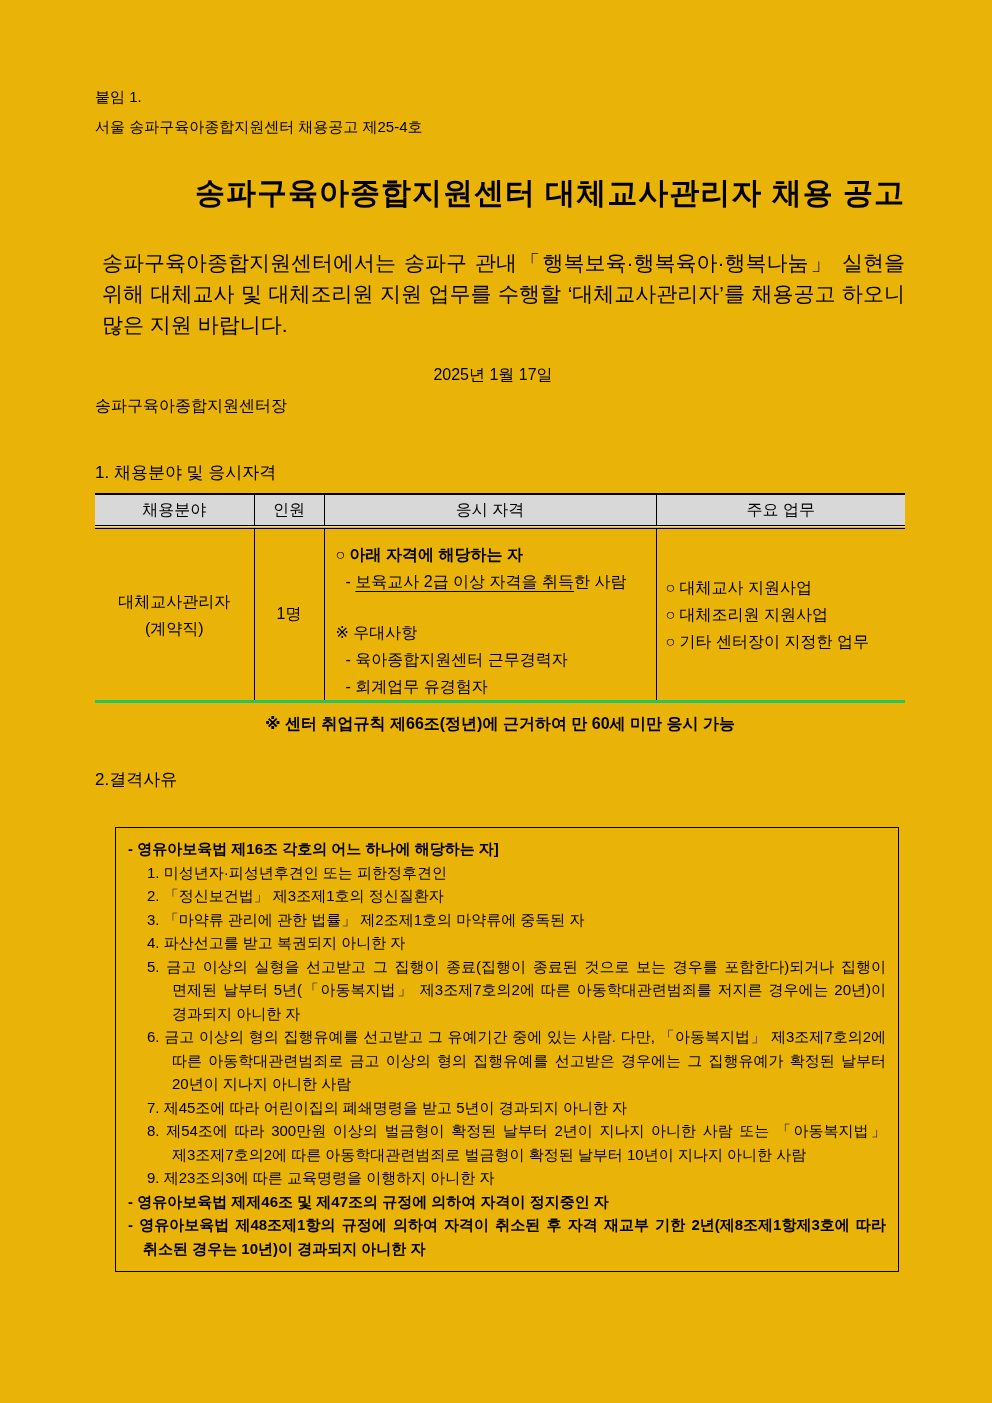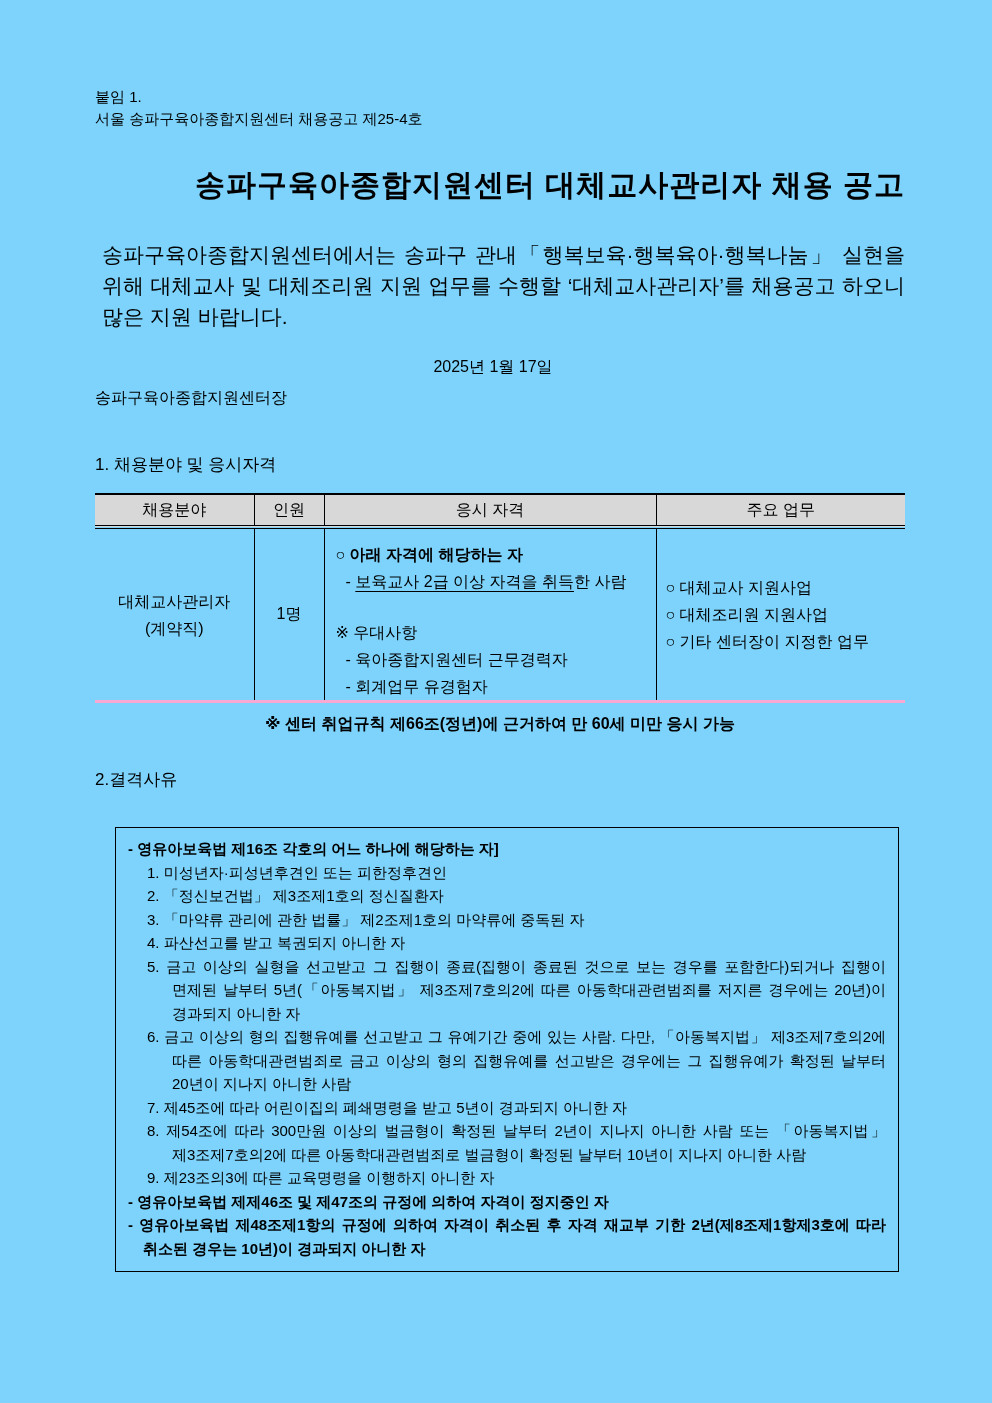--- a/index.html
+++ b/index.html
@@ -7,49 +7,49 @@
   body {
     width:992px; height:1403px;
     font-family:"Liberation Sans","DejaVu Sans",sans-serif;
     color:#000;
   }
   .page {
     position:relative;
     width:992px; height:1403px;
     padding:86px 87px 0 95px;
     overflow:hidden;
-    background:#7dd3fc;
+    background:#eab308;
   }
   .meta-line { font-size:15px; line-height:22px; }
-  .notice-no { margin-top:0; }
+  .notice-no { margin-top:8px; }
   .doc-title {
     margin-top:34px;
     font-size:30px; font-weight:bold;
     letter-spacing:1px;
     text-align:right; line-height:42px;
     white-space:nowrap;
   }
   .intro {
     margin-top:33px; margin-left:7px;
     font-size:21px; line-height:31px;
     text-align:justify;
     word-break:keep-all;
   }
   .date-line { margin-top:24px; text-align:center; font-size:16px; line-height:22px; padding-right:14px; }
   .signer-line { margin-top:9px; text-align:left; font-size:16px; line-height:22px; padding-right:2px; }
 
   .sec-heading { font-size:17px; line-height:24px; }
   .sec1-heading { margin-top:44px; }
 
   table.recruit {
-    margin-top:16px;
+    margin-top:8px;
     width:810px; table-layout:fixed;
     border-collapse:collapse;
     border-top:2px solid #000;
-    border-bottom:3px solid #f9a8d4;
+    border-bottom:3px solid #22c55e;
   }
   table.recruit th, table.recruit td { border-left:1px solid #000; }
   table.recruit th:first-child, table.recruit td:first-child { border-left:none; }
   table.recruit thead th {
     background:var(--header-bg,#d8d8d8);
     height:33px;
     font-size:16px; font-weight:normal;
     border-bottom:4px double #000;
     text-align:center; vertical-align:middle;
   }

